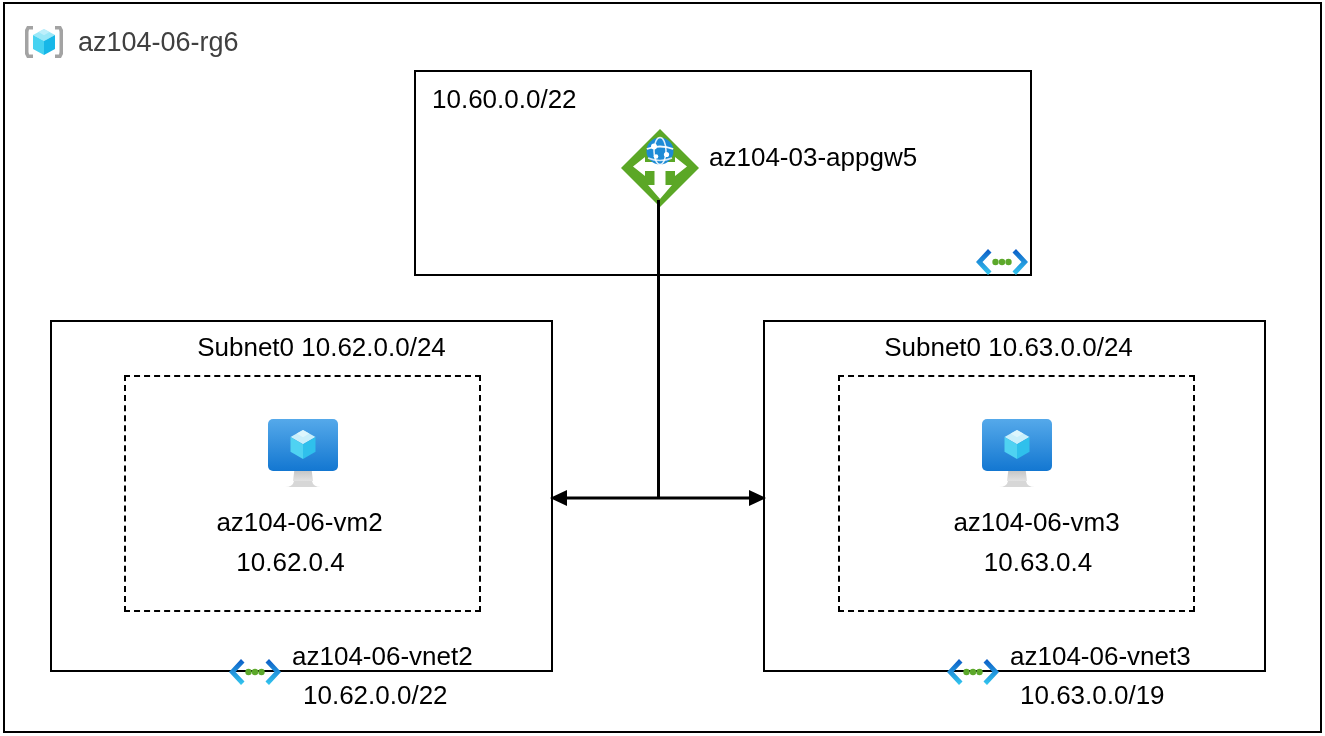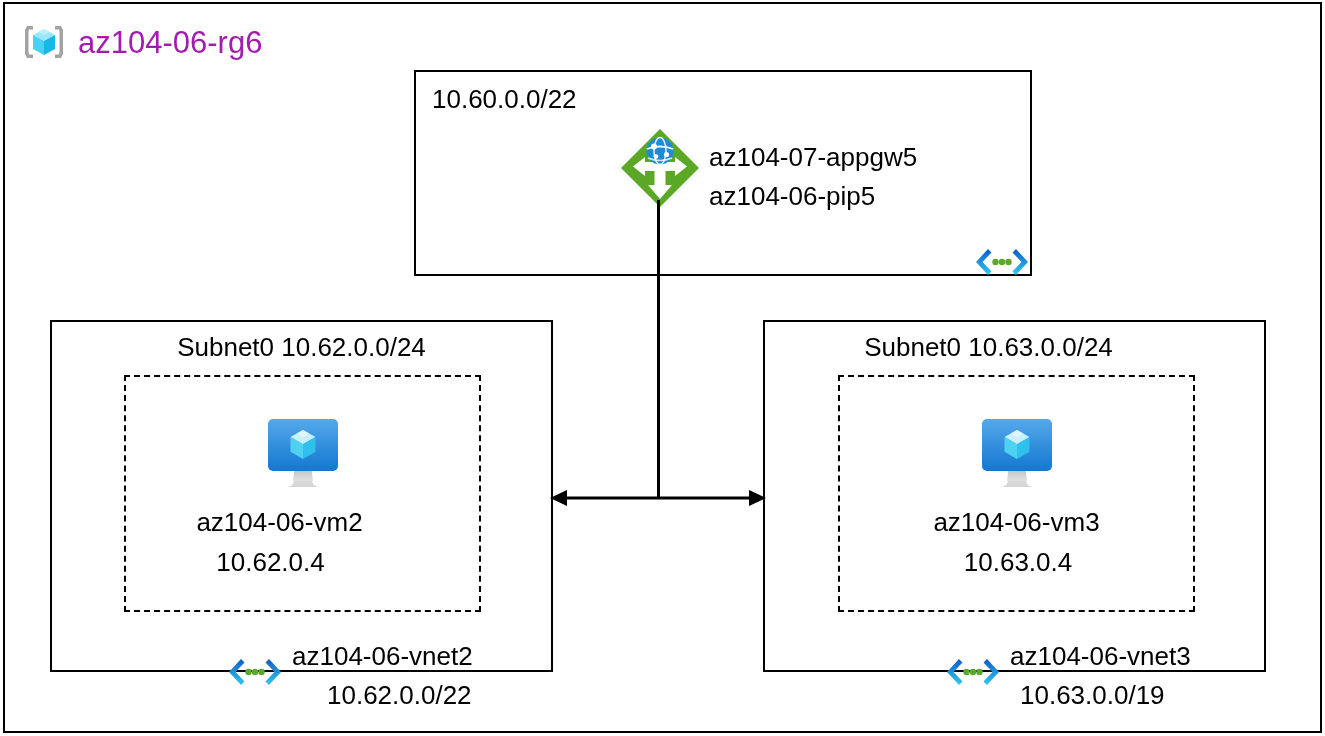--- a/index.html
+++ b/index.html
@@ -35,22 +35,22 @@
   
   .rg-header {
     position: absolute;
     left: 22px;
     top: 20px;
     display: flex;
     align-items: center;
     gap: 12px;
   }
   .rg-title {
-    font-size: 31px;
-    color: #a21caf;
+    font-size: 27px;
+    color: #404040;
     white-space: nowrap;
     line-height: 1;
   }
 
   
   .net-box {
     position: absolute;
     border: 2.5px solid #000000;
     box-sizing: border-box;
     background: transparent;
@@ -65,20 +65,21 @@
   
   .lbl {
     position: absolute;
     font-size: 26px;
     color: #000000;
     white-space: nowrap;
     line-height: 1.14;
   }
   .lbl-center {
     text-align: center;
+    padding-left: 20px;
   }
 
   
   .vline {
     position: absolute;
     background: #000000;
     width: 3px;
   }
   .arrow-svg {
     position: absolute;
@@ -139,22 +140,21 @@
       <path d="M27.8 22 Q41 17 54.2 22" stroke="#FFFFFF" stroke-width="1.8" fill="none" opacity="0.95"></path>
       <path d="M29 31 Q41 36 53 31" stroke="#FFFFFF" stroke-width="1.6" fill="none" opacity="0.8"></path>
       <ellipse cx="41" cy="24" rx="6" ry="13.5" stroke="#FFFFFF" stroke-width="1.6" fill="none" opacity="0.85"></ellipse>
 
       <circle cx="35" cy="19.5" r="3" fill="#FFFFFF"></circle>
       <circle cx="47.5" cy="27.5" r="2.6" fill="#FFFFFF"></circle>
       <circle cx="37" cy="29.5" r="2.3" fill="#FFFFFF"></circle>
     </svg>
   </span>
 
-  <div class="lbl" style="left:709px; top:143px;">az104-07-appgw5</div>
-  <div class="lbl" style="left:709px; top:182px;">az104-06-pip5</div>
+  <div class="lbl" style="left:709px; top:143px;">az104-03-appgw5</div>
 
   <span class="icon" style="left:973px; top:246px; width:58px; height:32px;">
     <svg width="58" height="32" viewBox="0 0 58 32">
       <defs>
         <linearGradient id="chevGrad1" x1="0" y1="0" x2="0" y2="1">
           <stop offset="0%" stop-color="#0B5BC6"></stop>
           <stop offset="100%" stop-color="#35C9F0"></stop>
         </linearGradient>
       </defs>
       <path d="M15 3 L18.5 6.5 L9.5 16 L18.5 25.5 L15 29 L3 16 Z" fill="url(#chevGrad1)"></path>
@@ -221,21 +221,21 @@
       </defs>
       <path d="M15 3 L18.5 6.5 L9.5 16 L18.5 25.5 L15 29 L3 16 Z" fill="url(#chevGrad2)"></path>
       <path d="M43 3 L39.5 6.5 L48.5 16 L39.5 25.5 L43 29 L55 16 Z" fill="url(#chevGrad2)"></path>
       <circle cx="22.5" cy="16" r="3.2" fill="#5CA82A"></circle>
       <circle cx="29" cy="16" r="3.2" fill="#5CA82A"></circle>
       <circle cx="35.5" cy="16" r="3.2" fill="#5CA82A"></circle>
     </svg>
   </span>
 
   <div class="lbl" style="left:292px; top:642px;">az104-06-vnet2</div>
-  <div class="lbl" style="left:303px; top:681px;margin-left:24px;">10.62.0.0/22</div>
+  <div class="lbl" style="left:303px; top:681px;">10.62.0.0/22</div>
 
   <div class="net-box" style="left:763px; top:320px; width:503px; height:352px;"></div>
 
   <div class="lbl lbl-center" style="left:763px; top:333px; width:451px;">Subnet0 10.63.0.0/24</div>
 
   <div class="subnet-box" style="left:838px; top:375px; width:357px; height:237px;"></div>
 
   <span class="icon" style="left:974px; top:415px; width:86px; height:76px;">
     <svg width="86" height="76" viewBox="0 0 86 76">
       <defs>

